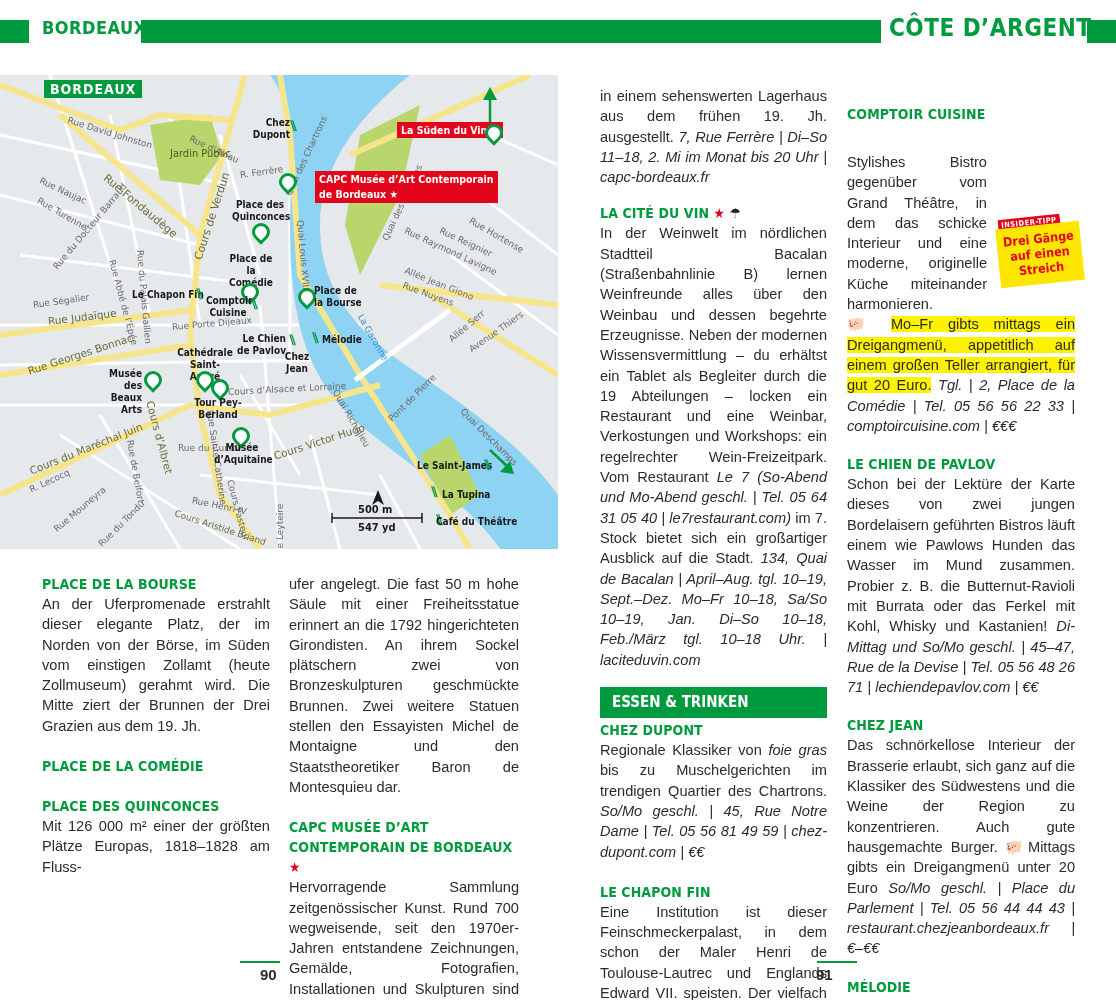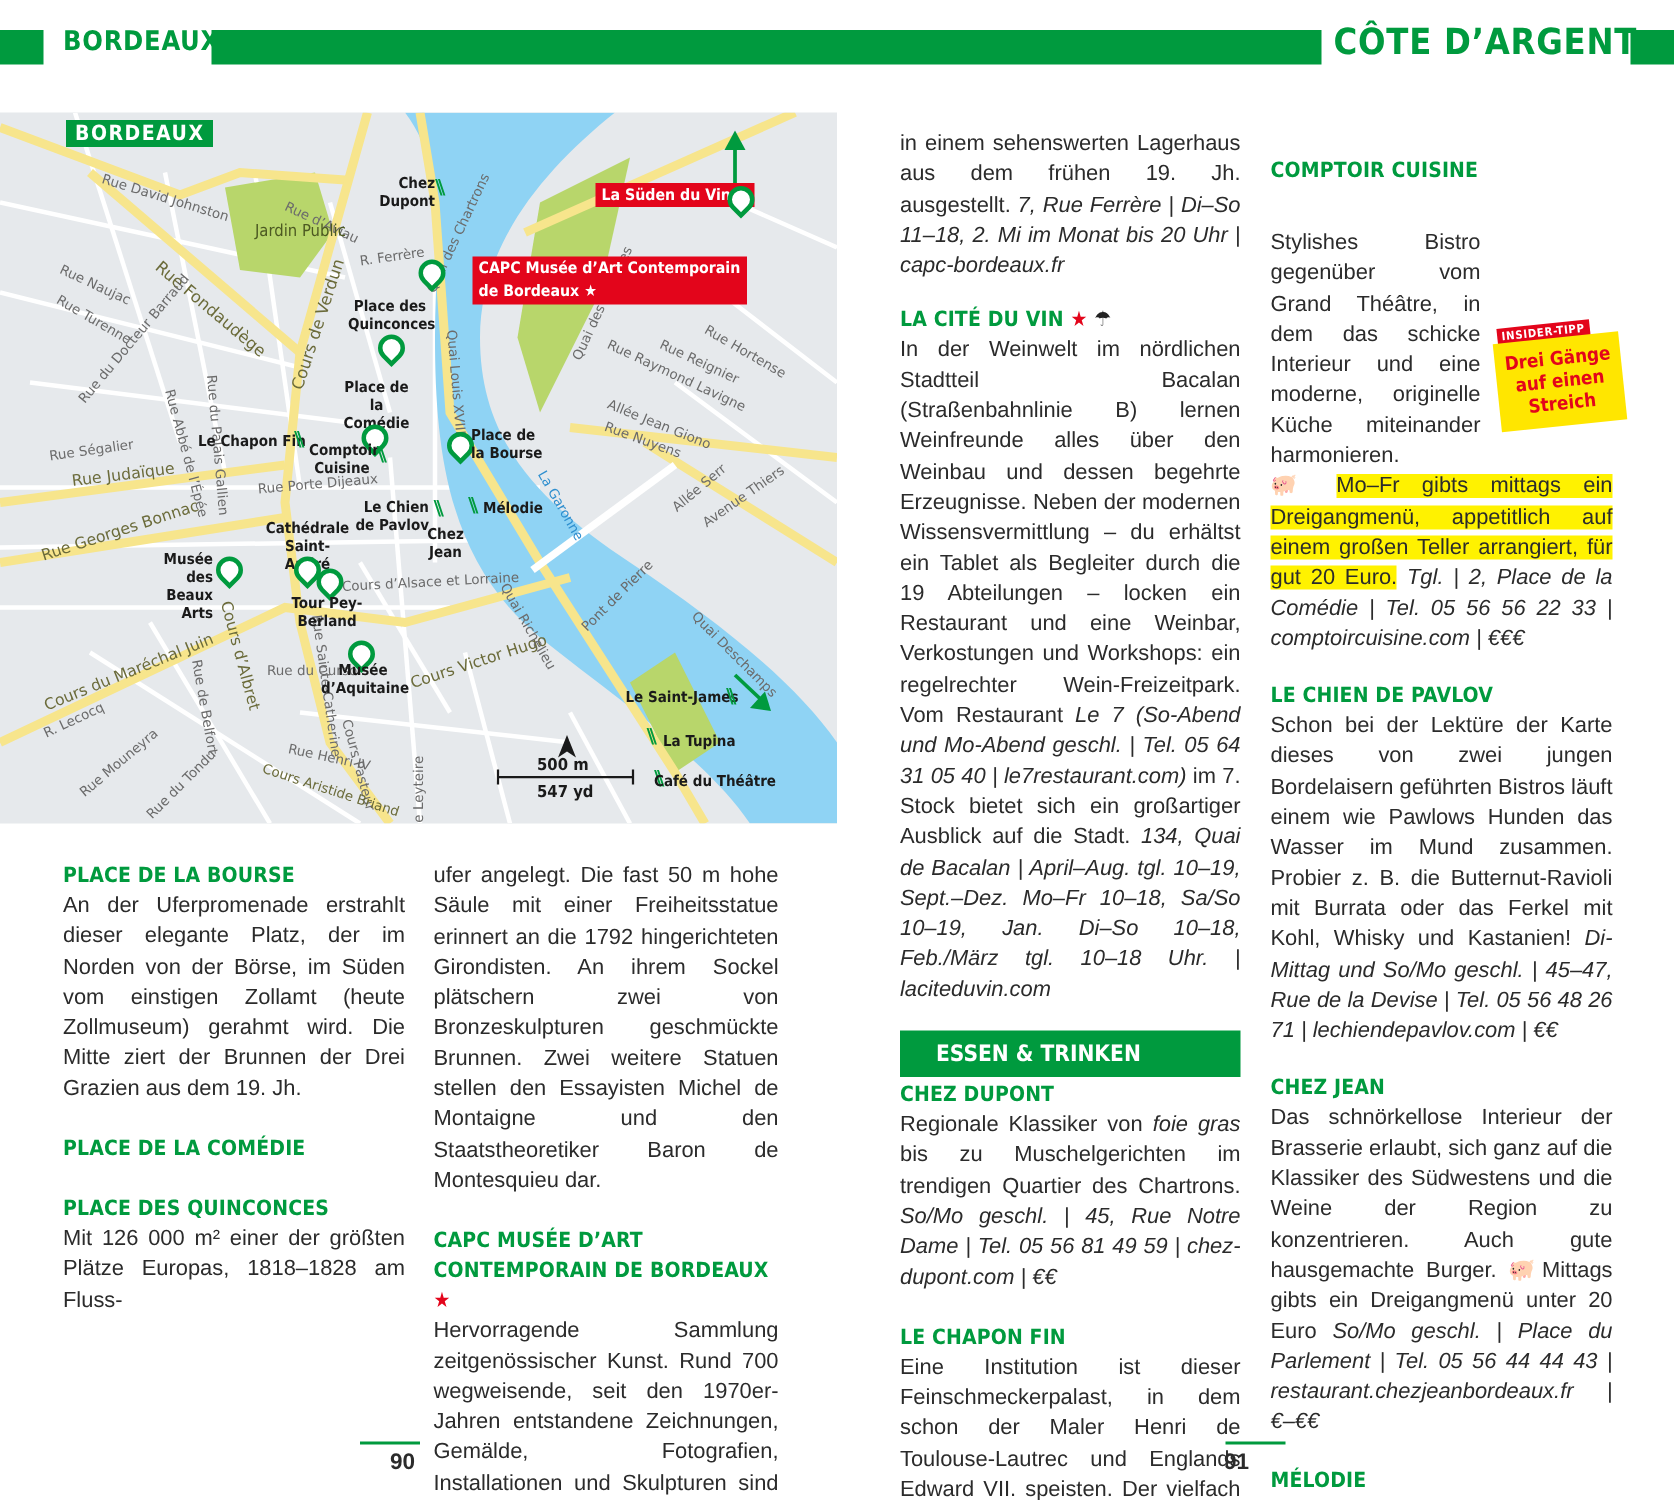--- a/index.html
+++ b/index.html
@@ -6,21 +6,21 @@
   body{width:1116px;height:1000px;position:relative;overflow:hidden;font-family:"Liberation Sans Narrow","Liberation Sans",sans-serif;color:#2b2b2b;}
   .bar{position:absolute;top:20px;height:23px;background:#009a3e;}
   .hdr-text{position:absolute;top:17px;font-family:"DejaVu Sans Condensed","DejaVu Sans",sans-serif;font-weight:bold;color:#009a3e;letter-spacing:0.5px;}
   .col{position:absolute;font-size:14.6px;line-height:20.3px;text-align:justify;}
   .col p{margin:0;}
   .h{font-family:"DejaVu Sans Condensed","DejaVu Sans",sans-serif;font-weight:bold;color:#009a3e;font-size:14px;line-height:20px;letter-spacing:0.1px;margin:0;text-align:left;}
   .gap{height:20px;}
   .it{font-style:italic;}
   .star{color:#e3051b;}
   .hl{background:#fff200;}
-  .section-box{background:#009a3e;color:#fff;font-family:"DejaVu Sans Condensed","DejaVu Sans",sans-serif;font-weight:bold;font-size:15px;height:31px;line-height:31px;padding-left:24px;margin-bottom:2px;}
+  .section-box{background:#009a3e;color:#fff;font-family:"DejaVu Sans Condensed","DejaVu Sans",sans-serif;font-weight:bold;font-size:15px;height:31px;line-height:31px;padding-left:12px;margin-bottom:2px;}
   .pagenum{position:absolute;top:962px;font-weight:bold;font-size:15px;width:40px;text-align:left;}
   .pageline{position:absolute;top:961px;height:2px;width:40px;background:#009a3e;}
   .pageline{top:961px}
   .map{position:absolute;left:0;top:75px;width:558px;height:474px;background:#e6e9ec;overflow:hidden;}
   .map svg{position:absolute;left:0;top:0;}
   .lbl{position:absolute;font-family:"DejaVu Sans Condensed","DejaVu Sans",sans-serif;font-size:10px;font-weight:bold;color:#1a1a1a;line-height:12px;text-align:center;white-space:nowrap;}
   .road{position:absolute;font-family:"DejaVu Sans",sans-serif;font-size:9px;color:#6b6b6b;white-space:nowrap;transform-origin:left center;}
   .road.y{color:#6b6b3a;}
   .redlbl{position:absolute;background:#e3051b;color:#fff;font-family:"DejaVu Sans Condensed","DejaVu Sans",sans-serif;font-size:10.5px;font-weight:bold;padding:1px 4px;line-height:14px;white-space:nowrap;}
   .pin{position:absolute;width:12px;height:12px;border:3px solid #009a3e;border-radius:50% 50% 50% 0;transform:rotate(-45deg);background:#fff;}

